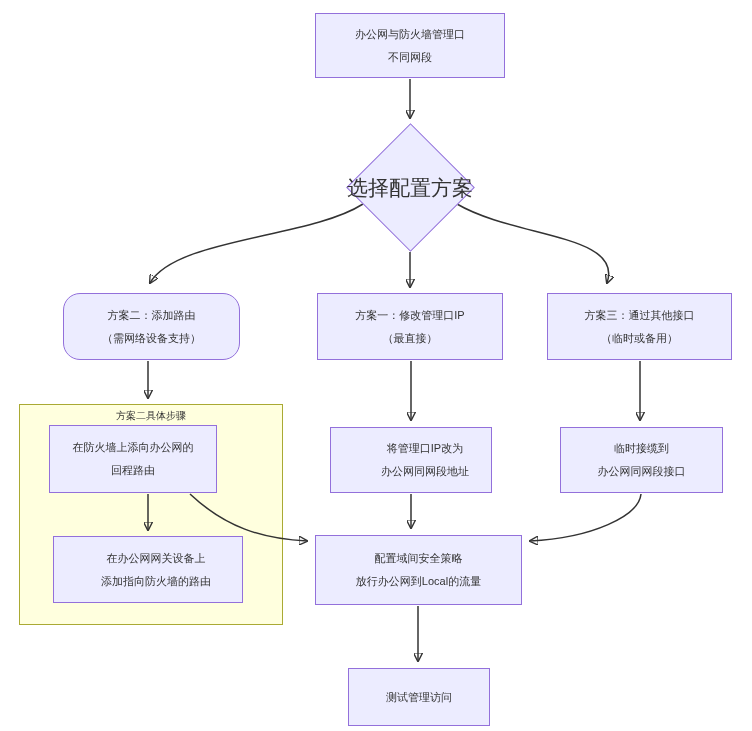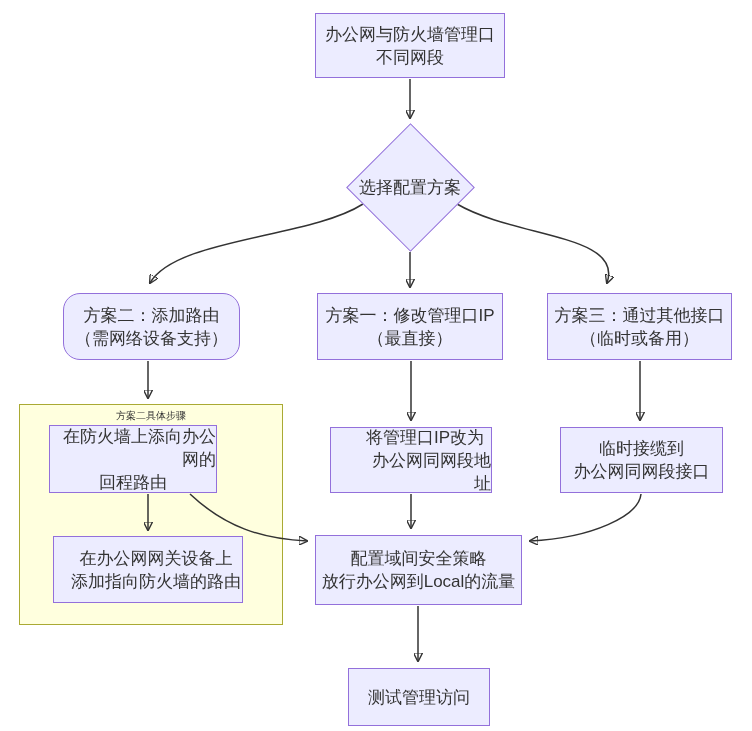--- a/index.html
+++ b/index.html
@@ -48,43 +48,43 @@
     stroke-width: 1.5px;
   }
   .node {
     position: absolute;
     background: var(--node-fill);
     border: 1px solid var(--node-border);
     display: flex;
     flex-direction: column;
     align-items: center;
     justify-content: center;
-    text-align: right;
-    font-size: 17px;
+    text-align: left;
+    font-size: 11px;
     line-height: 23px;
     z-index: 3;
   }
   .diamond {
     position: absolute;
     left: 365px;
     top: 142px;
     width: 91px;
     height: 91px;
     background: var(--node-fill);
     border: 1px solid var(--node-border);
     transform: rotate(45deg);
     z-index: 3;
   }
   .diamond-label {
     position: absolute;
     left: 345px;
     top: 176px;
     width: 130px;
     text-align: center;
-    font-size: 17px;
+    font-size: 21px;
     line-height: 23px;
     z-index: 4;
   }
 </style>
 </head>
 <body>
 
 <div class="canvas">
 
   <div class="cluster" style="left:19px; top:404px; width:264px; height:221px;">

